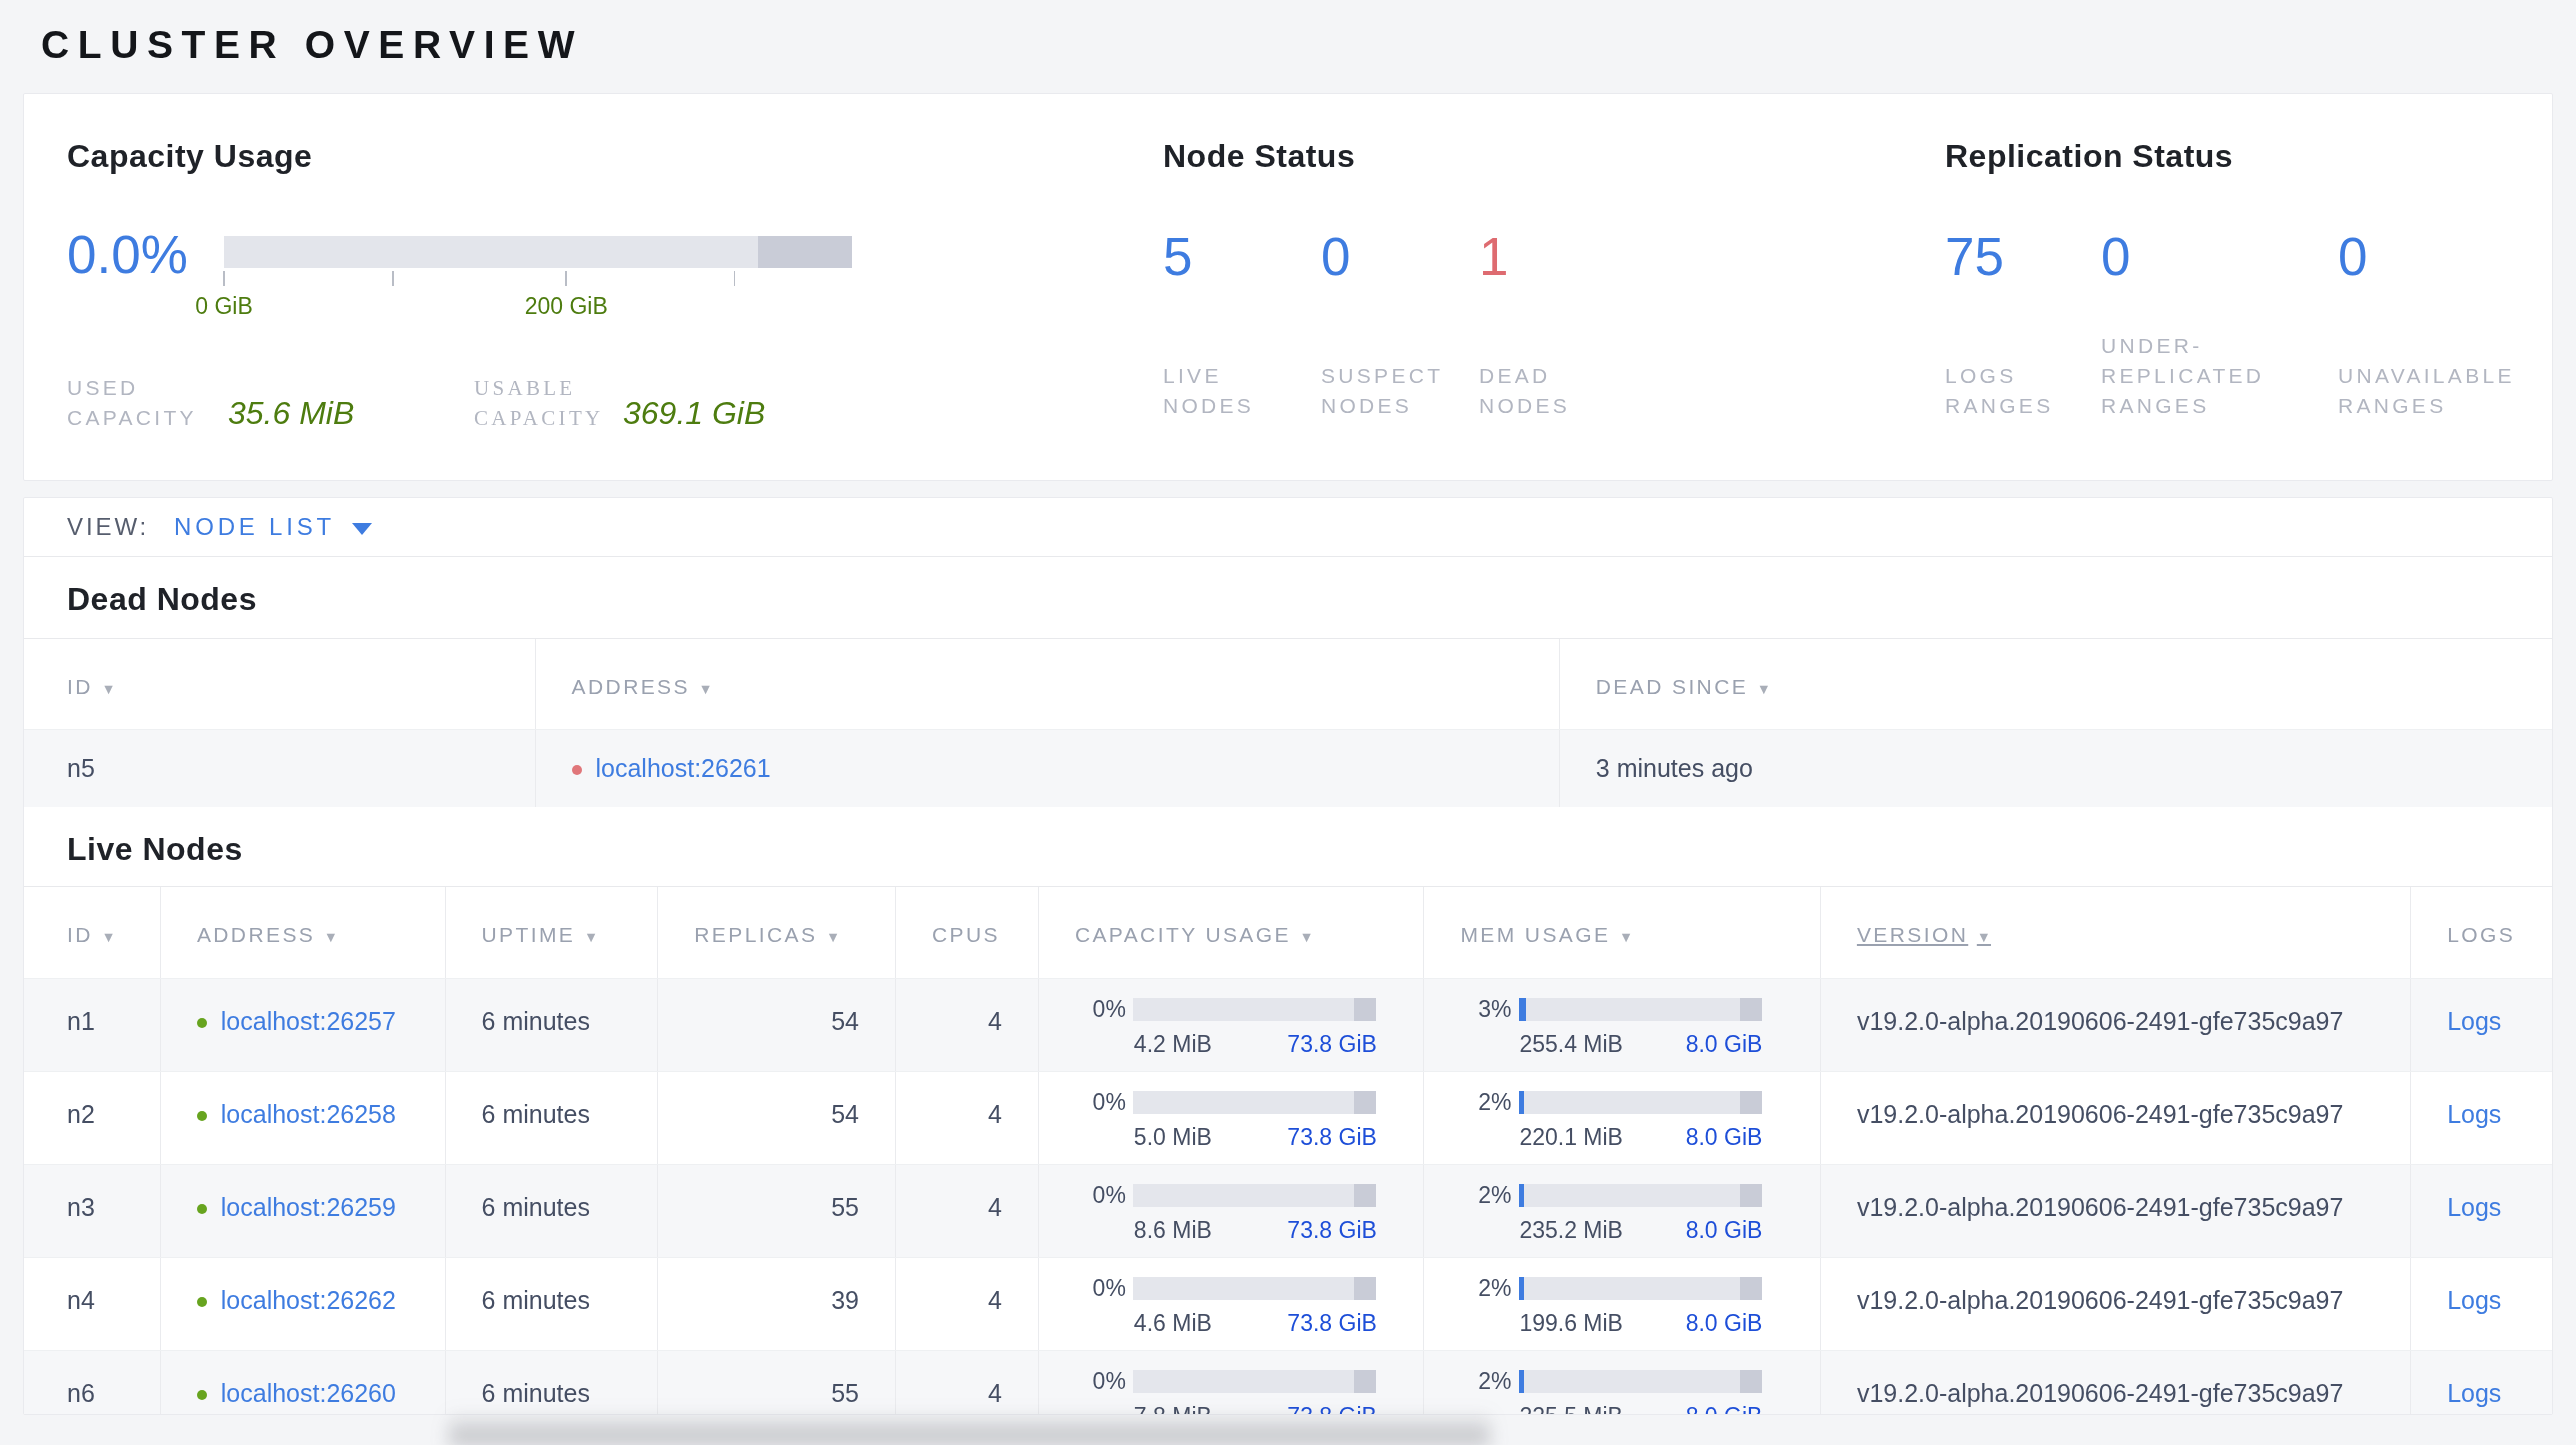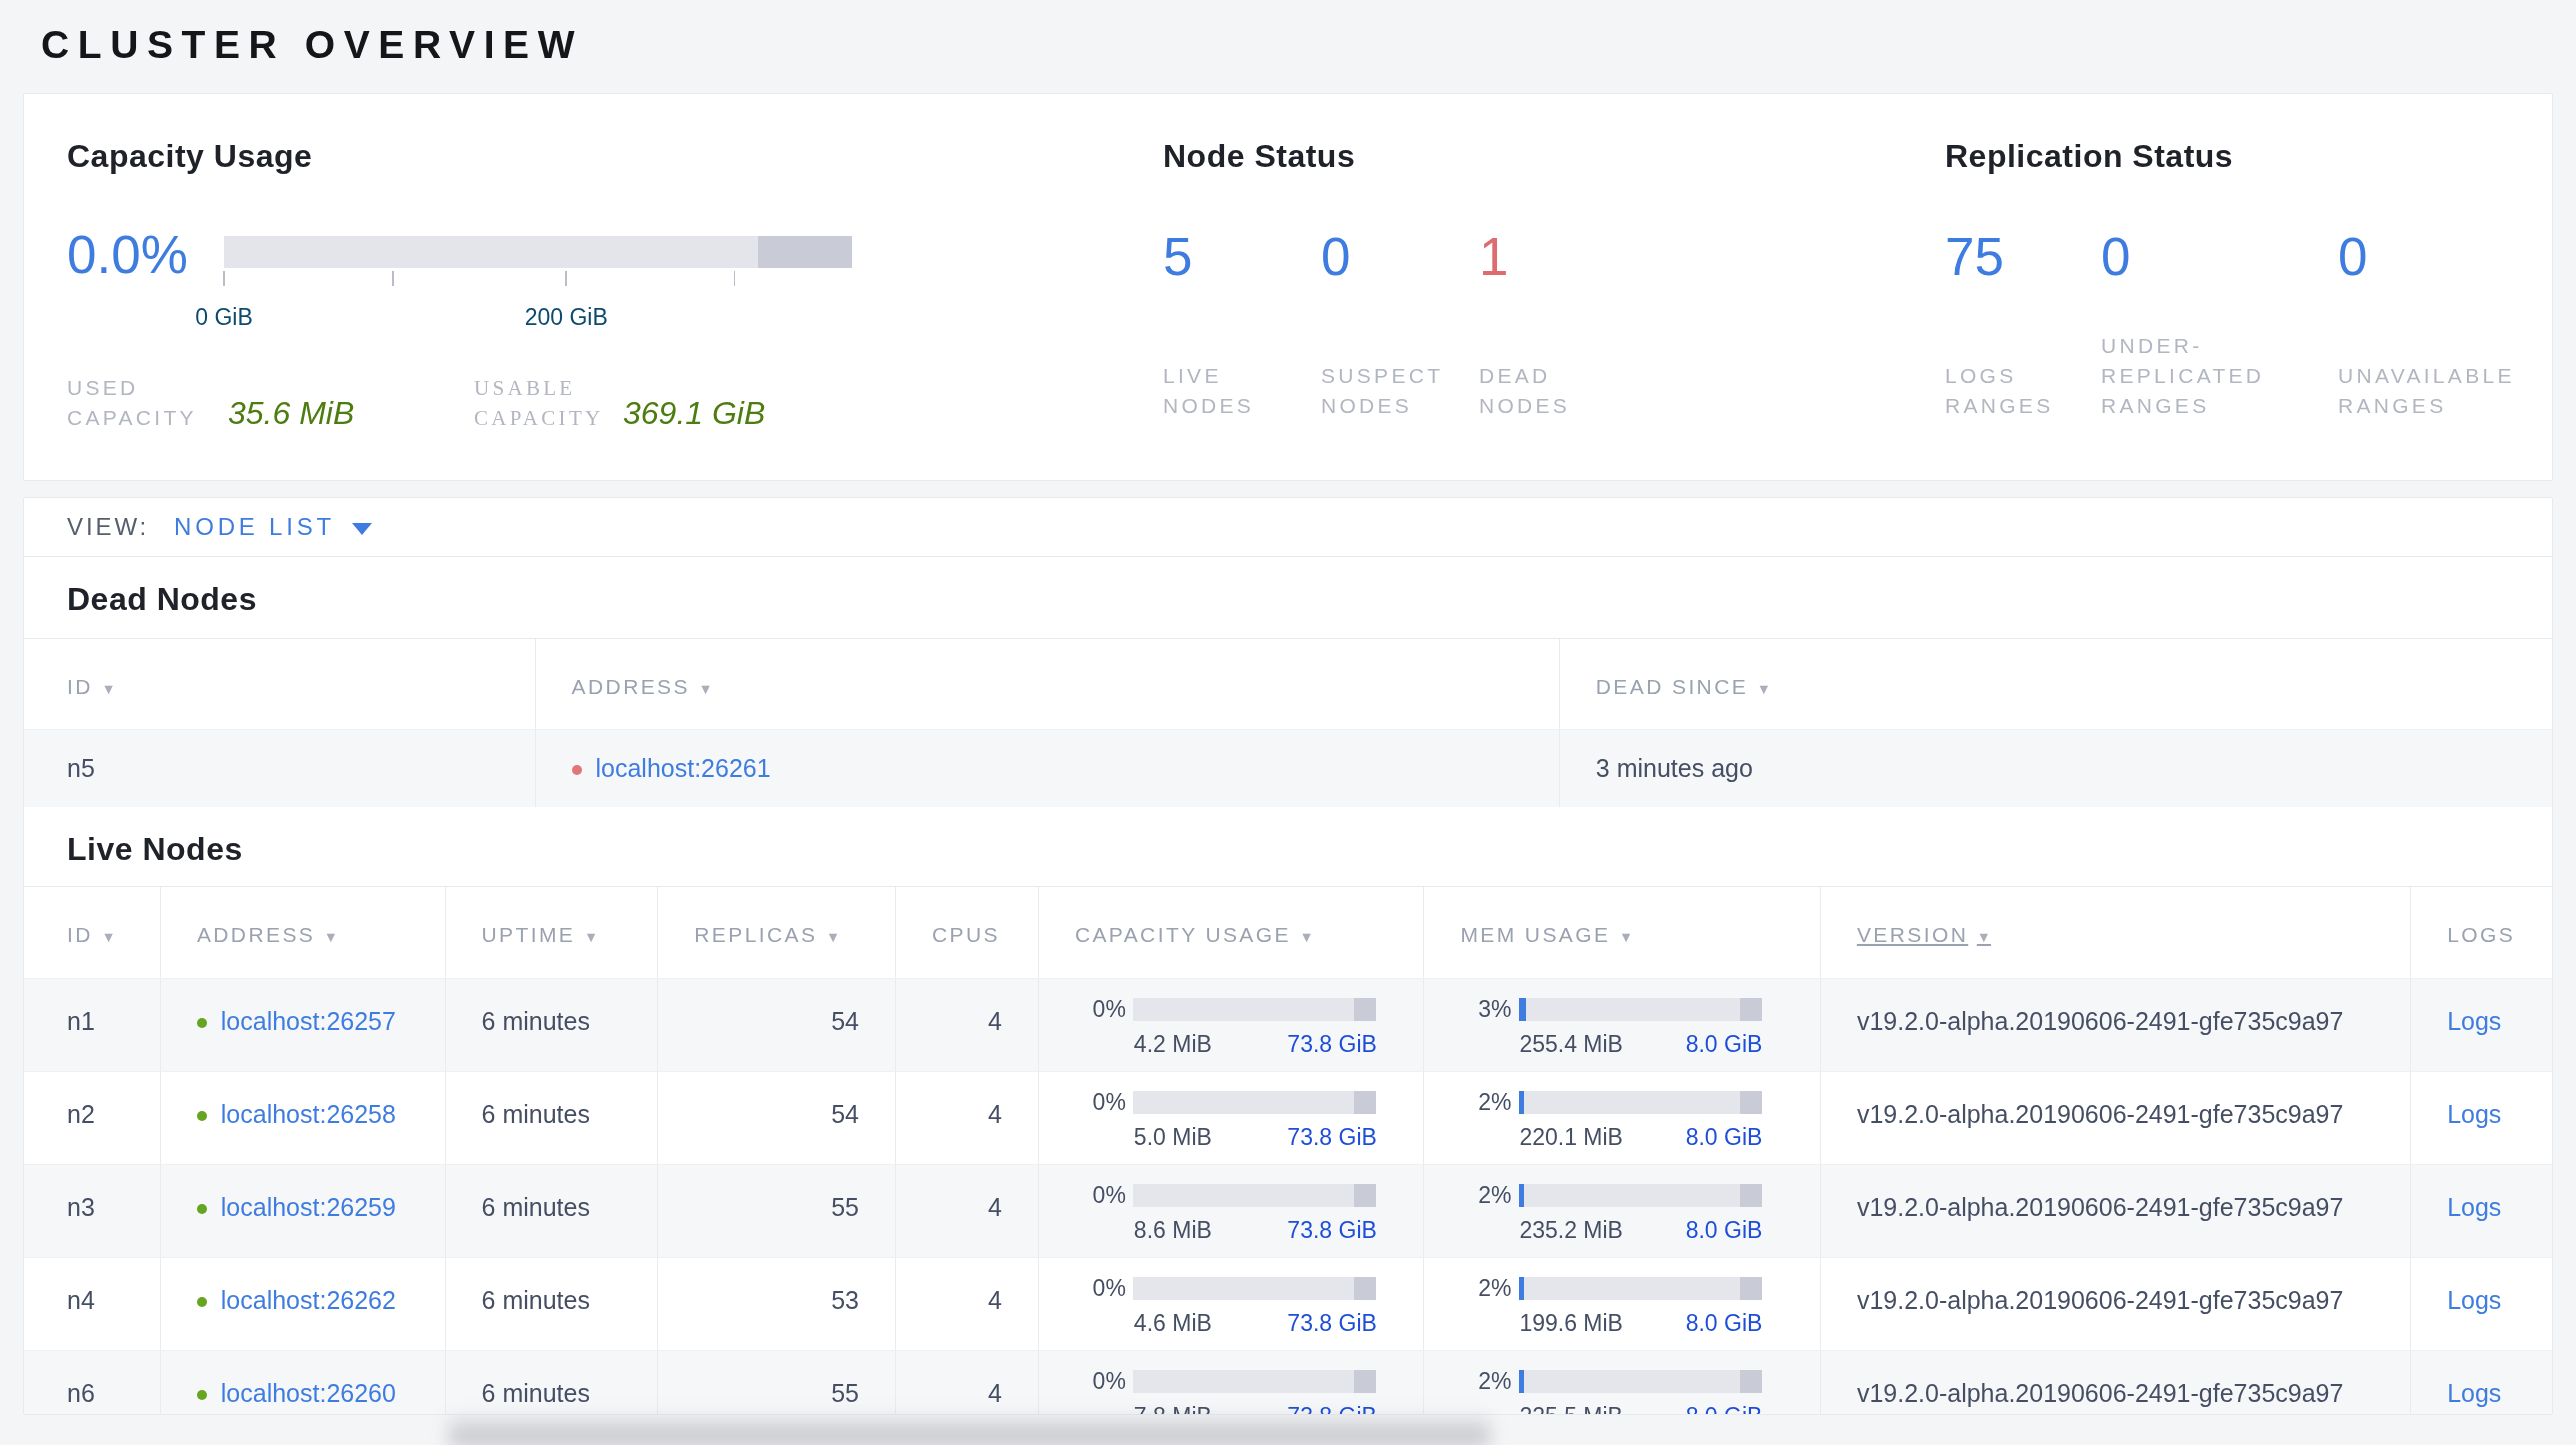--- a/index.html
+++ b/index.html
@@ -26,22 +26,22 @@
   .sec-repl{flex:1;}
 
   .cap-row{display:flex;margin-top:53px;}
   .big-pct{width:157px;font-size:53px;line-height:53px;color:#3e7ce0;}
   .gauge-wrap{position:relative;margin-top:7.6px;}
   .gauge{position:relative;width:628px;height:32px;background:#e3e5eb;overflow:hidden;}
   .gauge-reserved{position:absolute;top:0;bottom:0;right:0;background:#c9ccd7;}
   .gauge-fill{position:absolute;top:0;bottom:0;left:0;background:#3e7ce0;}
   .gauge-ticks{position:relative;width:628px;height:57px;}
   .gtick{position:absolute;top:3.8px;width:1.9px;height:14.3px;background:#b9bdc6;}
-  .gtick-label{position:absolute;top:36px;transform:translateX(-50%);
-    font-size:23px;color:#0c4a6e;white-space:nowrap;}
+  .gtick-label{position:absolute;top:25px;transform:translateX(-50%);
+    font-size:23px;color:#4d7c0f;white-space:nowrap;}
 
   .cap-stats{display:flex;margin-top:48px;gap:8px;}
   .cap-stat{display:flex;align-items:flex-end;}
   .cap-stat .lblock{line-height:30px;font-size:21px;letter-spacing:3.3px;
     color:#b2b6c1;}
   .cap-stat .val{font-size:32px;color:#4d7c0f;padding-bottom:1px;white-space:nowrap;font-style:italic;}
   .cap-stat-0{width:399px;}.cap-stat-0 .lblock{width:161px;}
   .cap-stat-1 .lblock{width:149px;font-family:Liberation Serif, serif;}
 
   .stats-row{display:flex;margin-top:55px;height:191px;}
@@ -358,21 +358,21 @@
               <span class="total">8.0 GiB</span>
             </div>
           </div>
           <div class="tcell td plain" style="width: 591px;">v19.2.0-alpha.20190606-2491-gfe735c9a97</div>
           <div class="tcell td plain" style="width: 141px;"><a class="link">Logs</a></div>
         </div>
         <div class="trow body-row live-r">
           <div class="tcell td plain first" style="width: 137px;">n4</div>
           <div class="tcell td plain" style="width: 285px;"><span class="dot live"></span><a class="link">localhost:26262</a></div>
           <div class="tcell td plain" style="width: 213px;">6 minutes</div>
-          <div class="tcell td plain num-right" style="width: 238px;">53</div>
+          <div class="tcell td plain num-right" style="width: 238px;">39</div>
           <div class="tcell td plain num-right" style="width: 143px;">4</div>
           <div class="tcell bar-cell" style="width: 386px;">
             <div class="bar-line">
               <div class="bar-pct">0%</div>
               <div class="minibar">
                 <div class="fill" style="width: 0%;"></div>
                 <div class="reserved" style="width: 9.1%;"></div>
               </div>
             </div>
             <div class="bar-vals">

